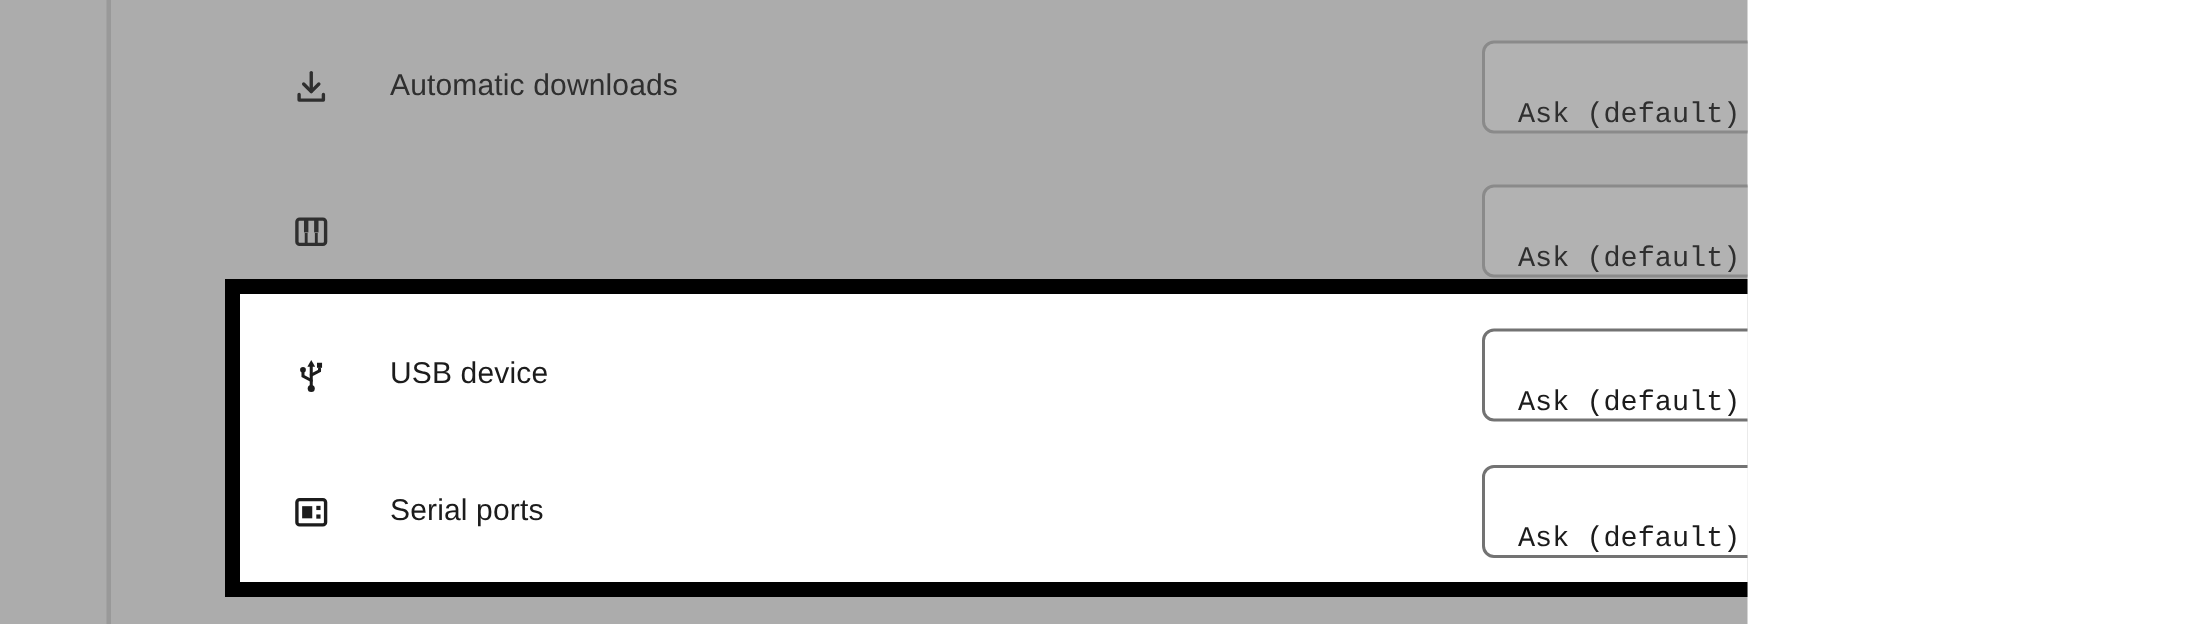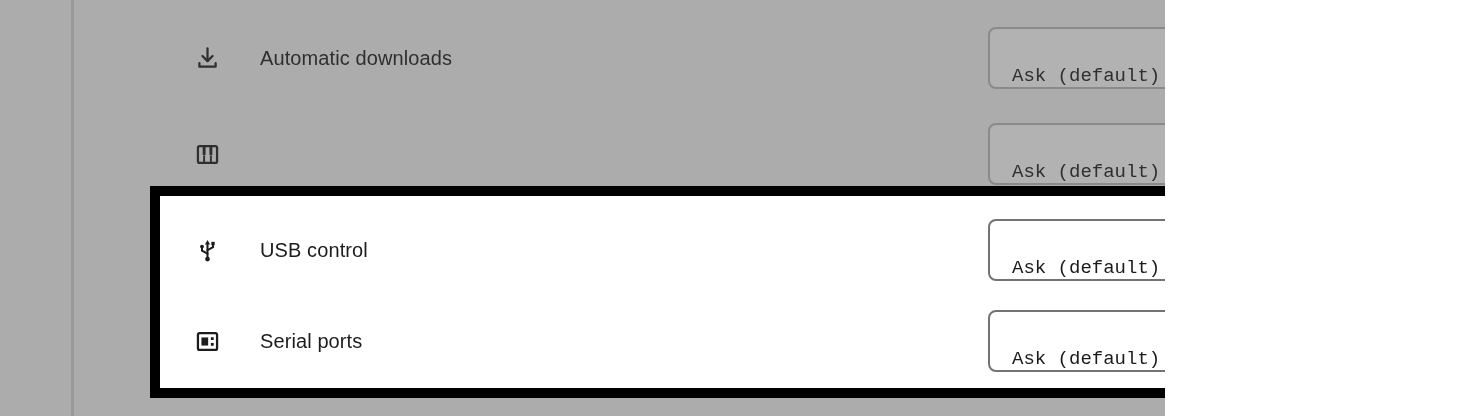--- a/index.html
+++ b/index.html
@@ -165,21 +165,21 @@
       <svg width="27" height="27" viewBox="0 0 24 24" fill="none" stroke="currentColor" stroke-width="1.8" stroke-linecap="round">
         <path d="M12 18.5V6"></path>
         <path d="M12 2.6 9.7 6.6h4.6z" fill="currentColor" stroke="none"></path>
         <circle cx="12" cy="19.6" r="2.1" fill="currentColor" stroke="none"></circle>
         <path d="M12 14.8 7.1 12.2v-1.9"></path>
         <circle cx="7.1" cy="8.5" r="1.7" fill="currentColor" stroke="none"></circle>
         <path d="M12 11.6 16.9 9.1V7.8"></path>
         <rect x="15.4" y="4.3" width="3" height="3" fill="currentColor" stroke="none"></rect>
       </svg>
     </span>
-    <span class="label">USB control</span>
+    <span class="label">USB device</span>
     <div class="select">
       <span class="select-value">Ask (default)</span>
       <span class="caret"></span>
     </div>
   </div>
 
   <div class="row highlighted row-4">
     <span class="icon">
       <svg width="27" height="27" viewBox="0 0 24 24" fill="none" stroke="currentColor" stroke-width="2" stroke-linejoin="round">
         <rect x="3.5" y="4.5" width="17" height="15" rx="1.6"></rect>

